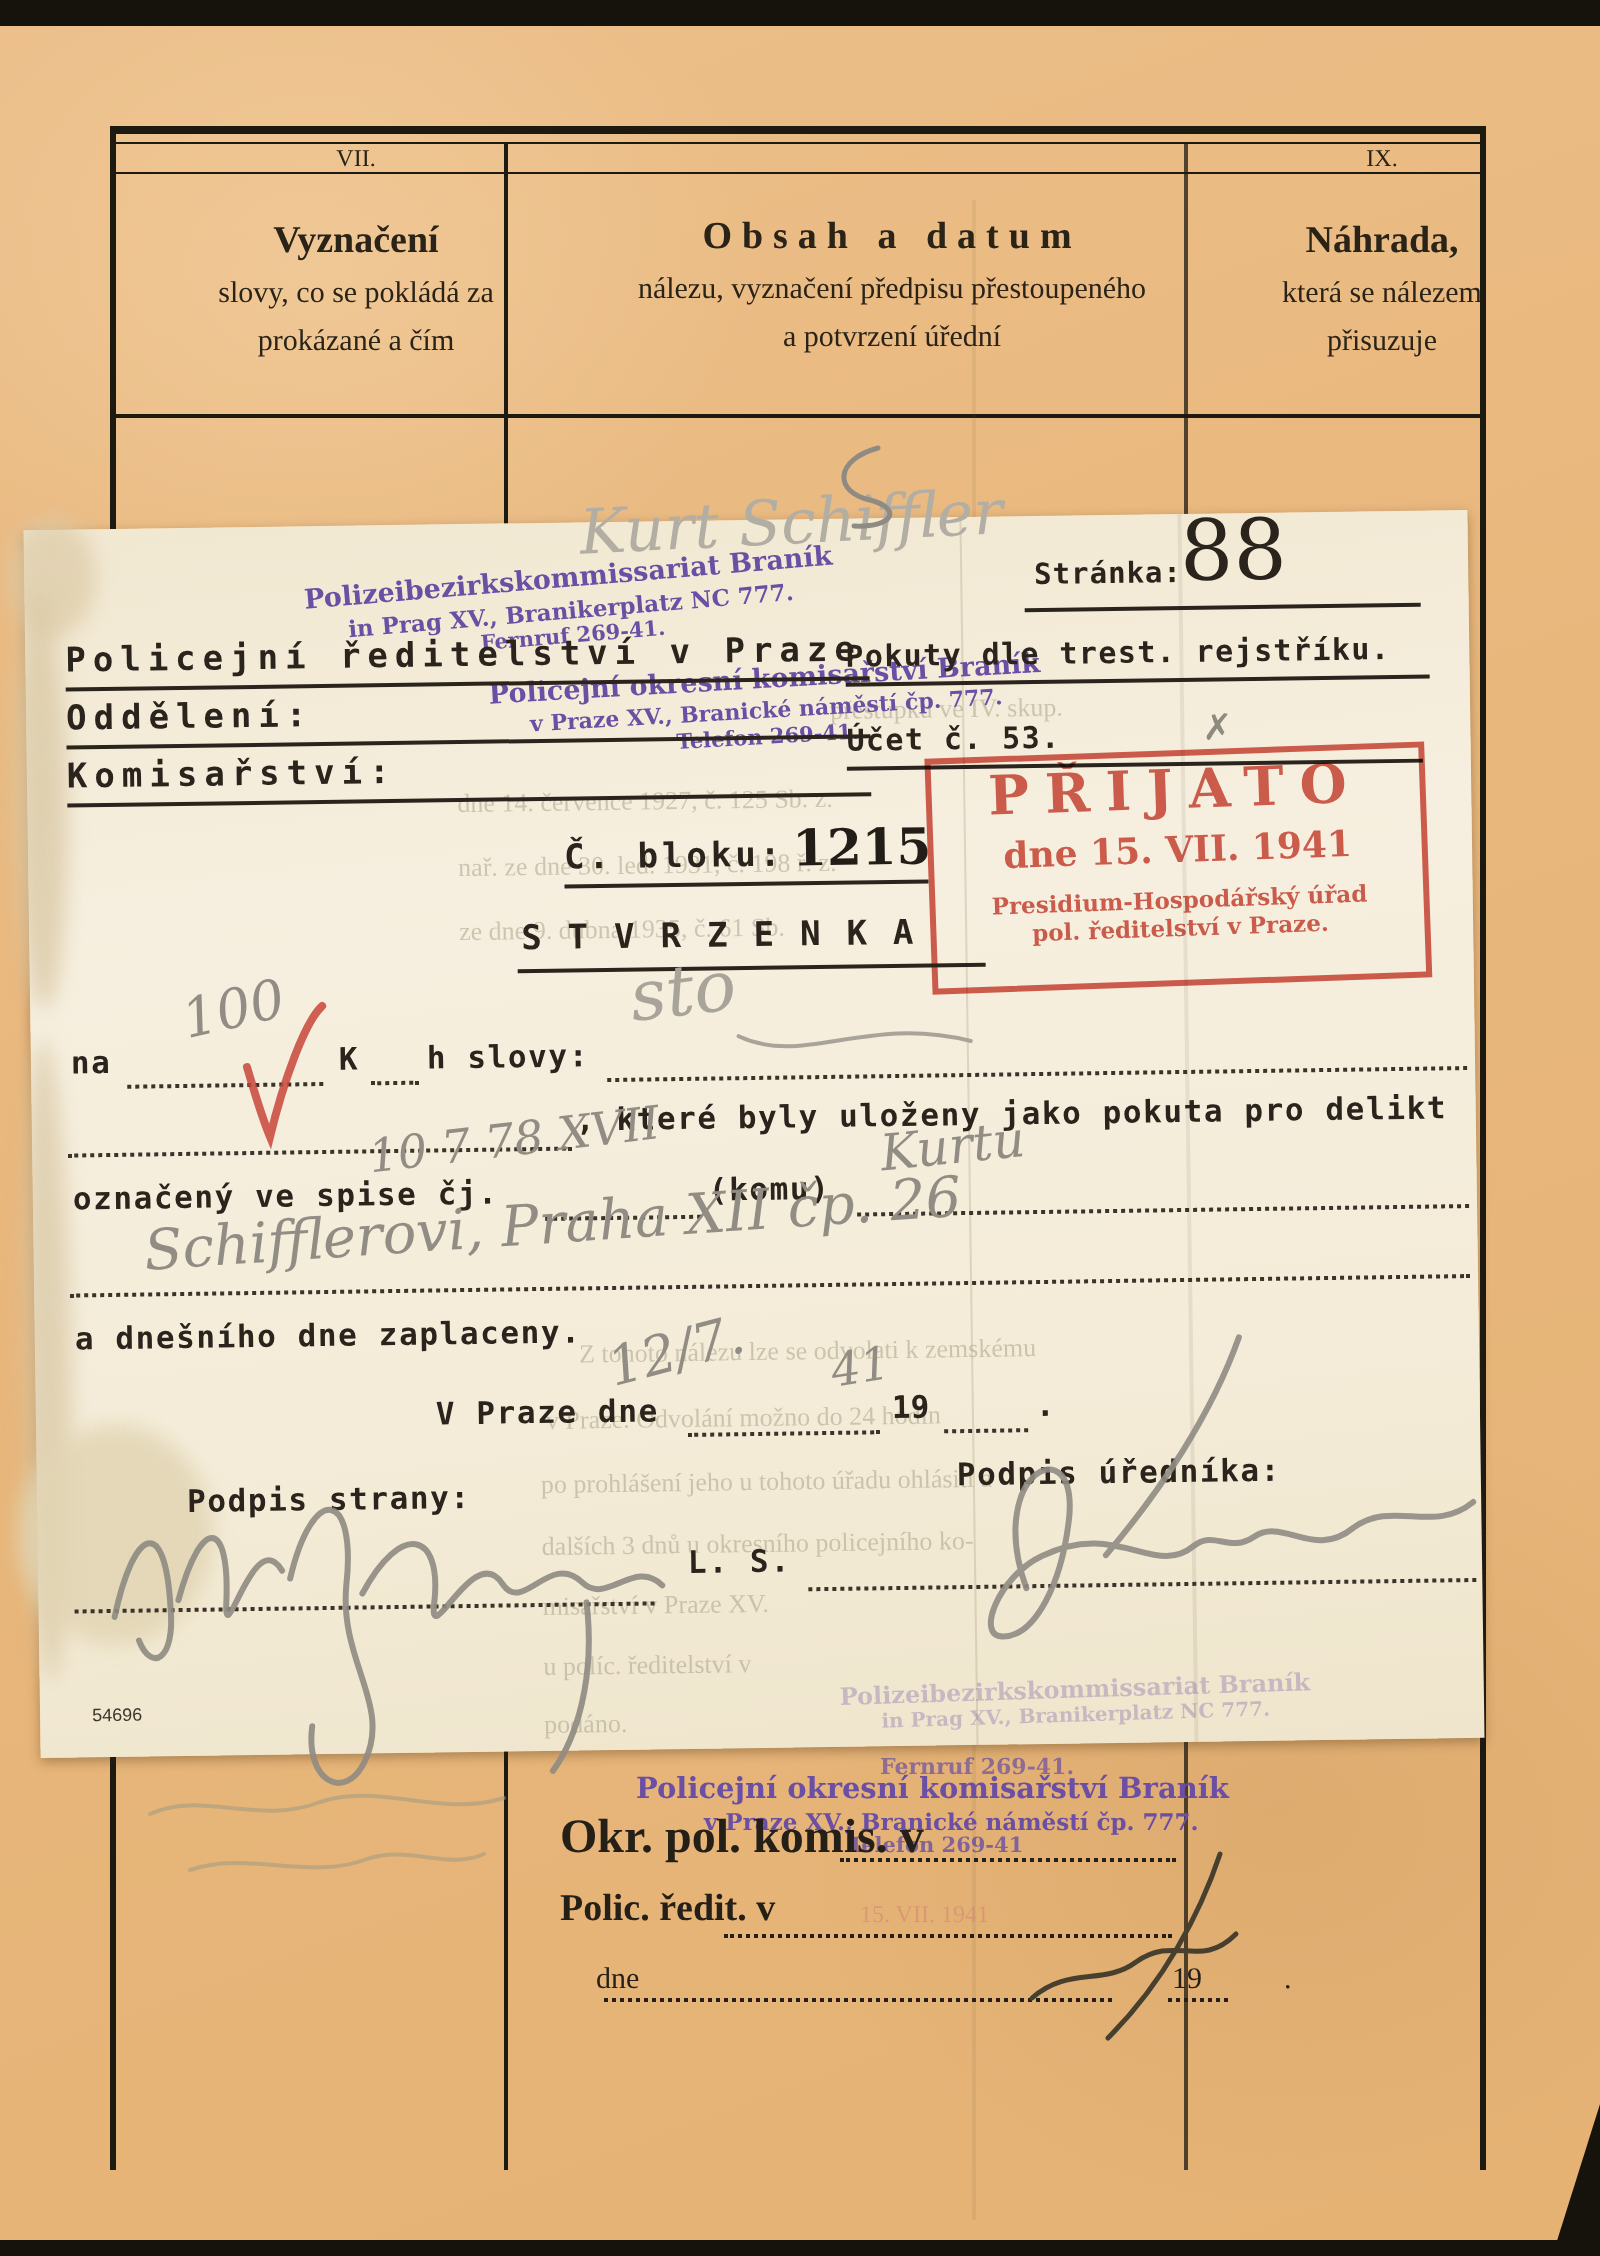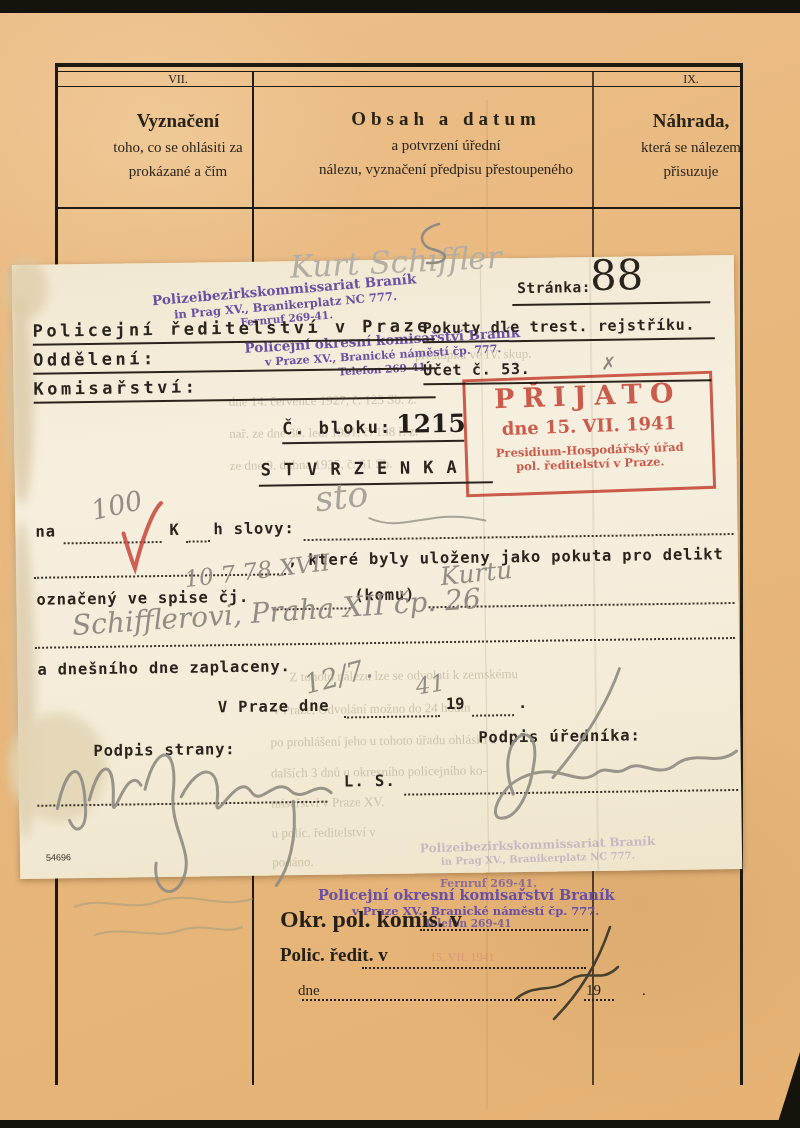--- a/index.html
+++ b/index.html
@@ -58,27 +58,27 @@
   <div class="vline" style="left:740px;top:63px;height:1022px;width:3px;"></div>
   <div class="vline" style="left:252px;top:71px;height:1014px;"></div>
   <div class="vline" style="left:592px;top:71px;height:1014px;opacity:.75;"></div>
   <div class="abs" style="left:486px;top:100px;width:2px;height:1010px;background:rgba(120,95,55,.10);"></div>
 
   <div class="colhead serif" style="left:56px;top:72px;width:196px;font-size:12px;"><span>VII.</span></div>
   <div class="colhead serif" style="left:592px;top:72px;width:150px;font-size:12px;"><span>IX.</span></div>
 
   <div class="colhead serif" style="left:56px;top:110px;width:196px;">
     <div class="t">Vyznačení</div>
-    <div class="s">toho, co se ohlásiti za</div>
+    <div class="s">slovy, co se pokládá za</div>
     <div class="s">prokázané a čím</div>
   </div>
   <div class="colhead serif" style="left:252px;top:108px;width:340px;">
     <div class="t" style="letter-spacing:5px;">Obsah a datum</div>
+    <div class="s">nálezu, vyznačení předpisu přestoupeného</div>
     <div class="s">a potvrzení úřední</div>
-    <div class="s">nálezu, vyznačení předpisu přestoupeného</div>
   </div>
   <div class="colhead serif" style="left:592px;top:94px;width:150px;margin-top:16px;">
     <div class="t">Náhrada,</div>
     <div class="s">která se nálezem</div>
     <div class="s">přisuzuje</div>
   </div>
 
   <svg style="left:405px;top:222px;z-index:6;" width="60" height="46">
     <path d="M34,2 C12,8 12,24 30,28 C46,32 42,42 22,41" fill="none" stroke="#8f8b82" stroke-width="2.5" stroke-linecap="round"></path>
   </svg>

